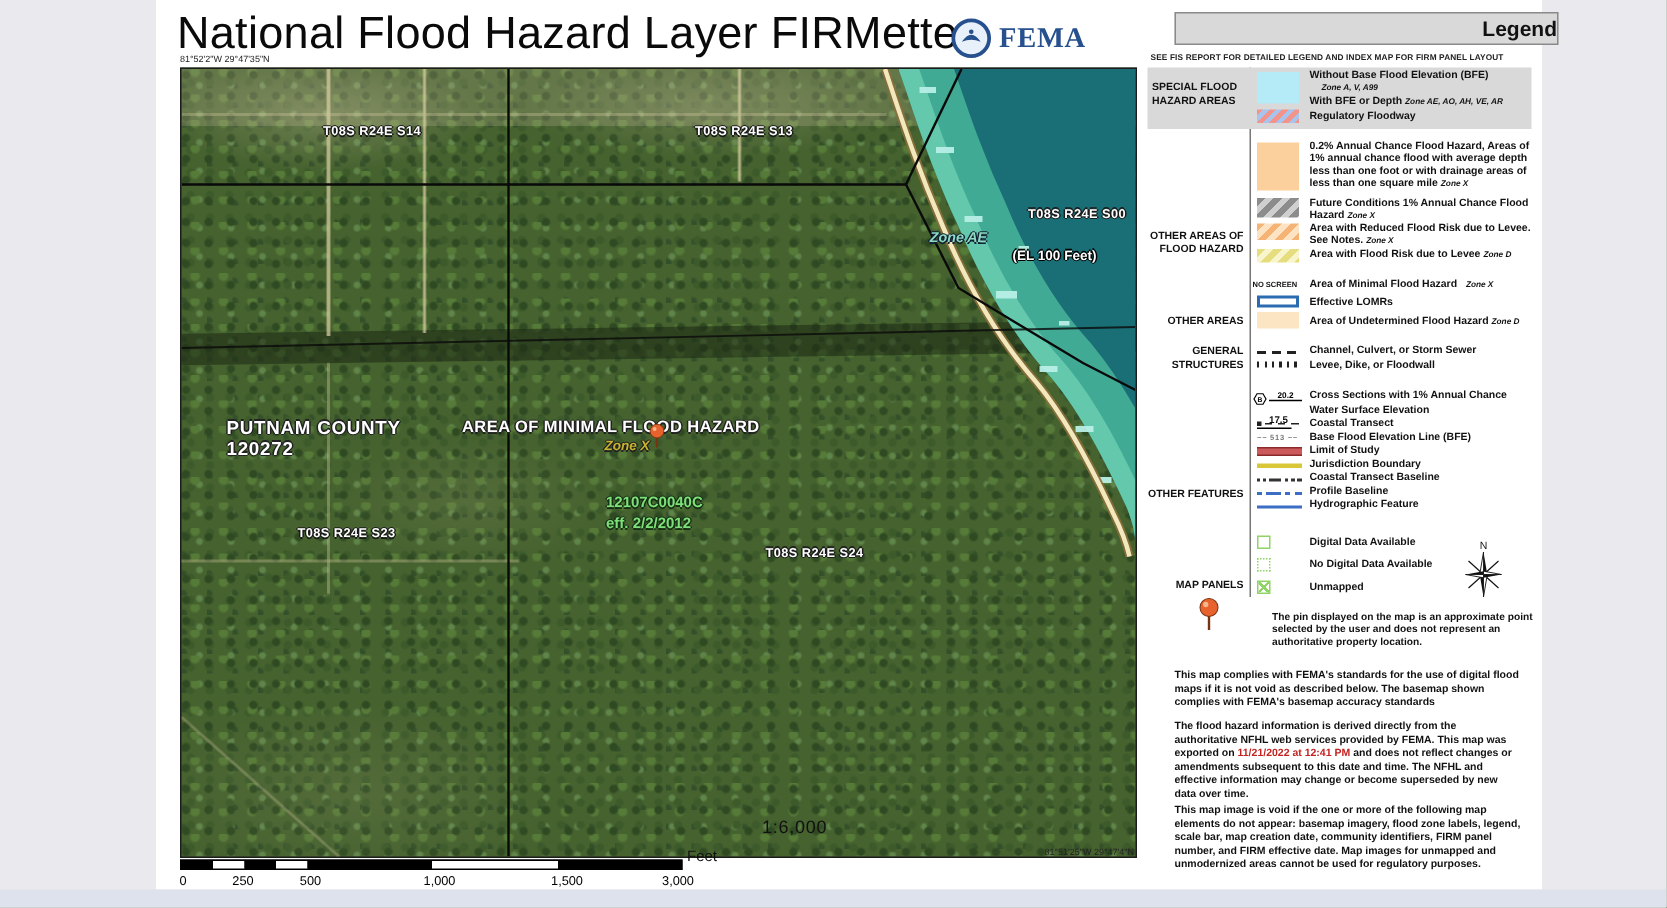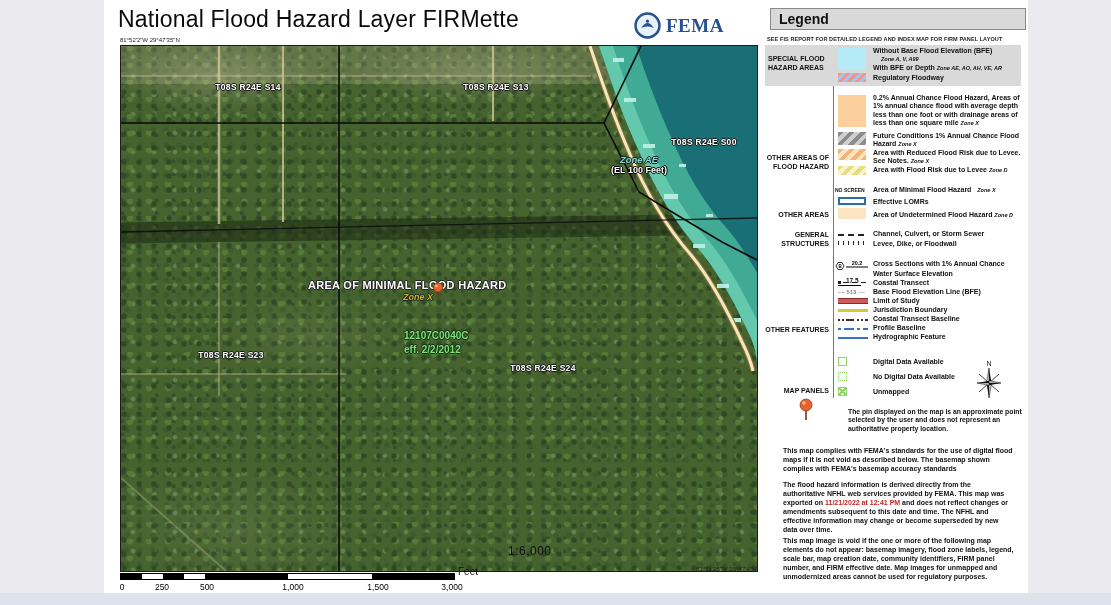--- a/index.html
+++ b/index.html
@@ -1,21 +1,21 @@
 <!DOCTYPE html>
 <html><head>
 <meta charset="utf-8">
 <style>
   html,body{margin:0;padding:0;background:#e9e9ee;}
   .canvas{position:relative;width:1111px;height:605px;background:#e9e9ee;overflow:hidden;
           font-family:"Liberation Sans",sans-serif;color:#111;}
   .sheet{position:absolute;left:104px;top:0;width:924px;height:593px;background:#fff;}
   .bottom-strip{position:absolute;left:0;top:593px;width:1111px;height:12px;background:#dde2ec;}
 
-  .title{position:absolute;left:118px;top:6px;font-size:23px;font-weight:normal;margin:0;color:#0a0a0a;letter-spacing:.2px;}
+  .title{position:absolute;left:118px;top:6px;font-size:30px;font-weight:normal;margin:0;color:#0a0a0a;letter-spacing:.2px;}
   .fema-logo{position:absolute;left:634px;top:12px;display:flex;align-items:center;gap:5px;}
   .fema-word{font-family:"Liberation Serif",serif;font-weight:bold;font-size:19px;color:#26508e;letter-spacing:.5px;}
 
   .coord{position:absolute;font-size:6px;color:#222;white-space:nowrap;}
   .coord.tl{left:120px;top:37px;}
   .coord.br{left:600px;top:566px;width:156px;text-align:right;}
 
   
   .map{position:absolute;left:120px;top:45px;width:636px;height:525px;border:1px solid #1c1c1c;box-sizing:content-box;
        overflow:hidden;background-color:#46622f;
@@ -55,22 +55,22 @@
   .scalebar{position:absolute;left:120px;top:573px;width:335px;height:7px;border:1px solid #000;box-sizing:border-box;background:#000;}
   .scalebar .seg{position:absolute;top:0;height:5px;}
   .ticks{position:absolute;left:120px;top:582px;width:340px;height:10px;font-size:8.5px;color:#000;}
   .ticks span{position:absolute;transform:translateX(-50%);}
   .feet{position:absolute;left:458px;top:566px;font-size:10px;}
   .ratio{position:absolute;left:508px;top:544px;font-size:12px;letter-spacing:.5px;}
   .basemap{position:absolute;left:430px;top:583px;width:331px;text-align:right;font-size:8px;font-weight:bold;font-style:italic;color:#111;}
 
   
   .legend{position:absolute;left:765px;top:0;width:258px;height:593px;}
-  .leg-head{position:absolute;left:5px;top:8px;width:256px;height:22px;background:#d9d9d9;border:1px solid #8a8a8a;box-sizing:border-box;
-            font-size:14px;font-weight:bold;line-height:20px;padding-left:8px;}
+  .leg-head{position:absolute;left:18px;top:8px;width:256px;height:22px;background:#d9d9d9;border:1px solid #8a8a8a;box-sizing:border-box;
+            font-size:14px;font-weight:bold;line-height:20px;padding-left:8px;text-align:right;}
   .leg-sub{position:absolute;left:2px;top:36px;width:254px;font-size:5.5px;font-weight:bold;letter-spacing:.1px;color:#222;}
   .leg-divider{position:absolute;left:68px;top:45px;width:1px;height:353px;background:#777;}
   .leg-block{position:absolute;left:0;width:256px;}
   .leg-label{position:absolute;width:64px;text-align:right;font-size:7px;font-weight:bold;line-height:1.25;color:#111;}
   .leg-label.ctr{text-align:left;padding-left:3px;}
   .sym{position:absolute;left:73px;}
   .txt{position:absolute;left:108px;width:150px;font-size:7px;font-weight:bold;line-height:1.18;color:#111;}
   .txt i{font-size:5.5px;font-weight:bold;}
   .zones-sm{font-size:5.5px;font-style:italic;}
   .sw{box-sizing:border-box;}
@@ -174,27 +174,31 @@
         <path d="M218,0 V525"></path>
         <path d="M0,77 H483"></path>
         <path d="M520,0 L483,77"></path>
         <path d="M483,77 L518,146 L556,169 L601,196 L636,214"></path>
         <path d="M0,186 L636,172" stroke-width="1.3" opacity="0.8"></path>
       </g>
     </svg>
 
     <div class="slabel" style="left:127px;top:41px">T08S R24E S14</div>
     <div class="slabel" style="left:375px;top:41px">T08S R24E S13</div>
-    <div class="slabel" style="left:583px;top:96px">T08S R24E S00</div>
+    <div class="slabel" style="left:597px;top:96px">T08S R24E S00</div>
     <div class="slabel" style="left:110px;top:309px">T08S R24E S23</div>
     <div class="slabel" style="left:422px;top:322px">T08S R24E S24</div>
 
     <div class="zone-ae" style="left:518px;top:113px">Zone AE</div>
-    <div class="el100" style="left:518px;top:124px">(EL 100 Feet)</div>
-
+    <div class="el100" style="left:582px;top:124px">(EL 100 Feet)</div>
+
+    <div class="county">
+      <div>PUTNAM COUNTY</div>
+      <div>120272</div>
+    </div>
 
     <div class="amfh" style="left: 187px;">AREA OF MINIMAL FLOOD HAZARD</div>
     <div class="zone-x" style="left:297px;top:251px">Zone X</div>
 
     <svg class="map-pin" style="left:317px;top:252px" width="12" height="17" viewBox="0 0 12 17">
       <line x1="6" y1="8" x2="6" y2="16" stroke="#7a3310" stroke-width="1.4"></line>
       <circle cx="6" cy="5" r="4.6" fill="#e8622d" stroke="#7a3310" stroke-width="0.6"></circle>
       <circle cx="4.4" cy="3.6" r="1.3" fill="#f8b48a"></circle>
     </svg>
 

